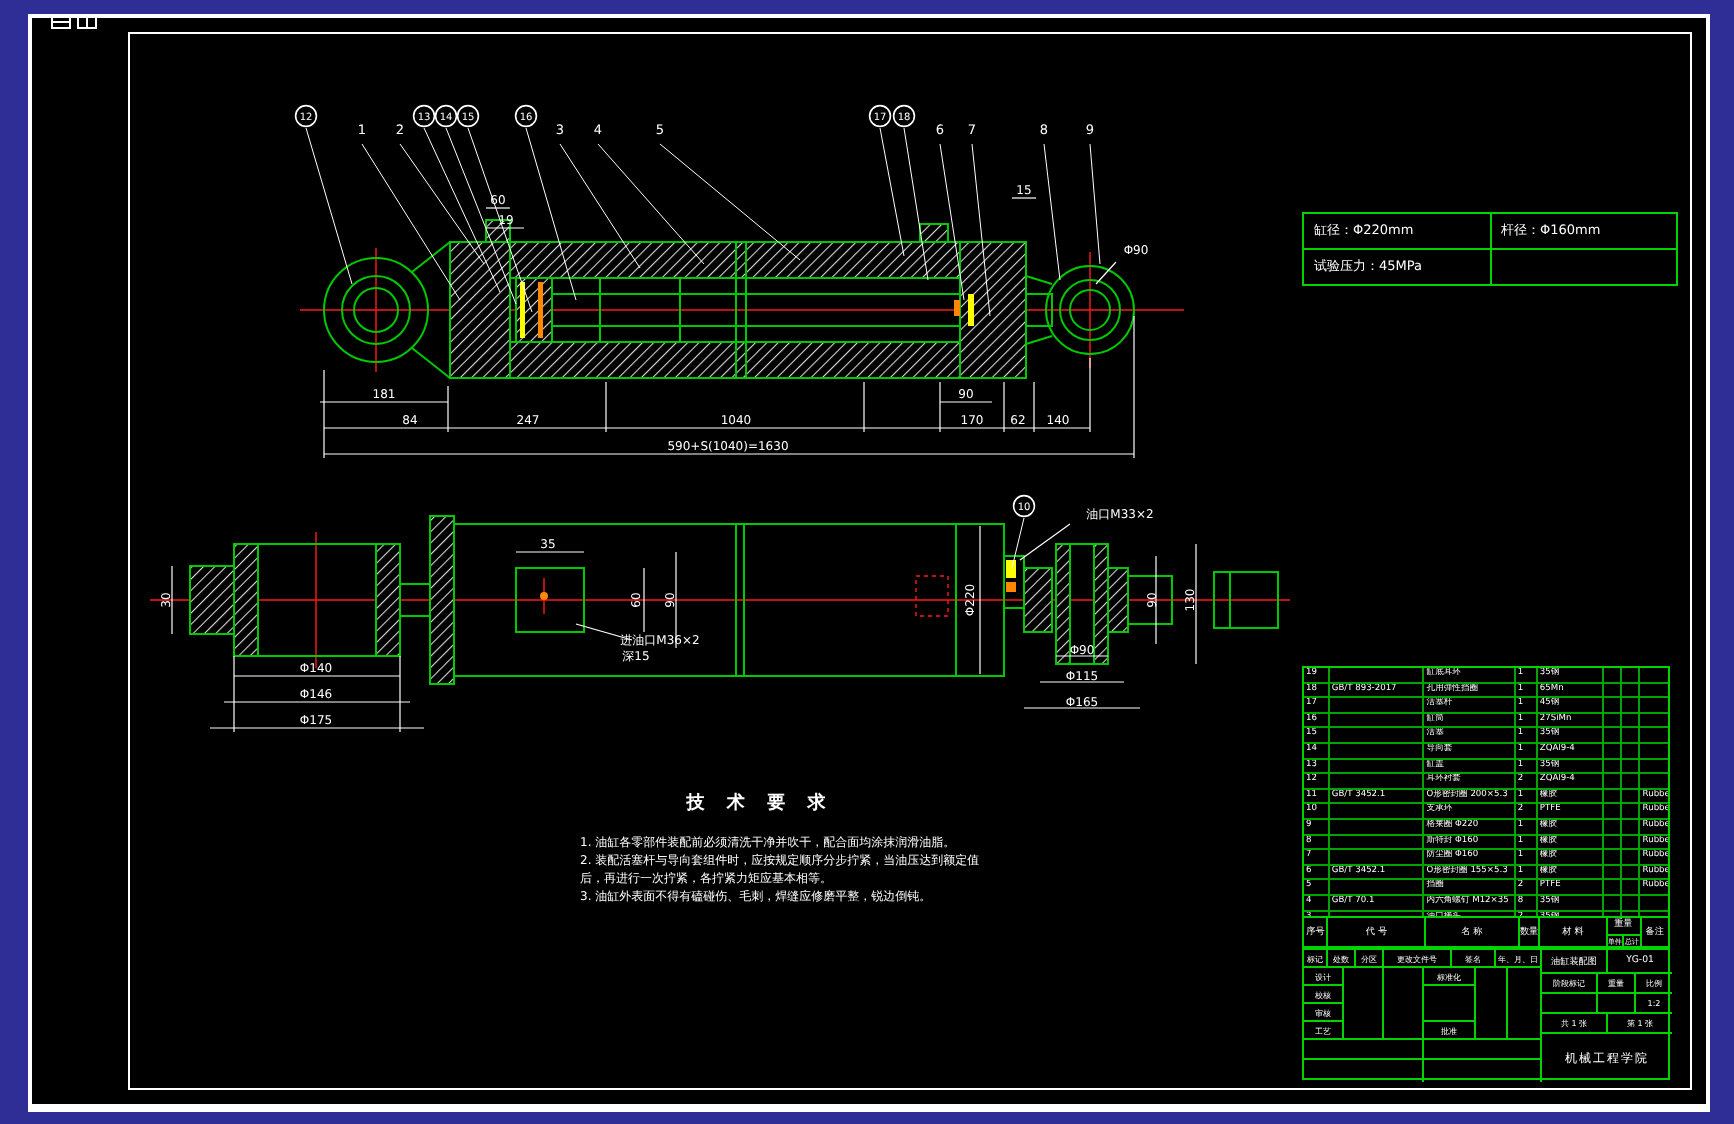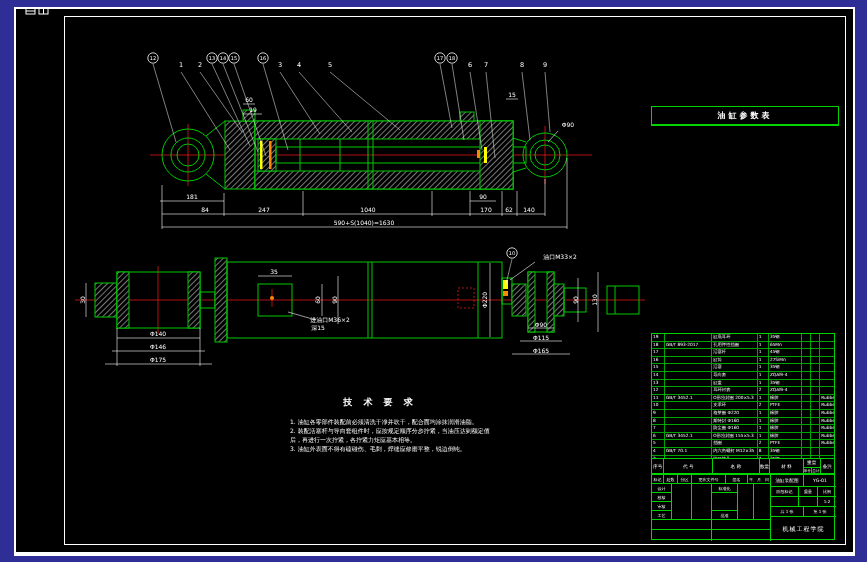--- a/index.html
+++ b/index.html
@@ -286,21 +286,28 @@
       <text x="541" y="327" fill="#fff" font-size="6" text-anchor="middle" font-family="DejaVu Sans, sans-serif">Φ90</text>
       <text x="541" y="340" fill="#fff" font-size="6" text-anchor="middle" font-family="DejaVu Sans, sans-serif">Φ115</text>
       <text x="541" y="353" fill="#fff" font-size="6" text-anchor="middle" font-family="DejaVu Sans, sans-serif">Φ165</text>
       <text x="330" y="322" fill="#fff" font-size="6" text-anchor="middle" font-family="DejaVu Sans, sans-serif">进油口M36×2</text>
       <text x="318" y="330" fill="#fff" font-size="6" text-anchor="middle" font-family="DejaVu Sans, sans-serif">深15</text>
       <text x="560" y="259" fill="#fff" font-size="6" text-anchor="middle" font-family="DejaVu Sans, sans-serif">油口M33×2</text>
     </g>
 </svg>
 
 <div id="param" class="ovl">
-  <div class="pt-title">油缸参数表</div>
+  <div class="pt-row">
+    <div class="pt-cell">缸径：Φ220mm</div>
+    <div class="pt-cell">杆径：Φ160mm</div>
+  </div>
+  <div class="pt-row">
+    <div class="pt-cell">试验压力：45MPa</div>
+    <div class="pt-cell"></div>
+  </div>
 </div>
 
 <div id="tech" class="ovl">
   <div class="tr-title">技 术 要 求</div>
   <div class="tr-line">1. 油缸各零部件装配前必须清洗干净并吹干，配合面均涂抹润滑油脂。</div>
   <div class="tr-line">2. 装配活塞杆与导向套组件时，应按规定顺序分步拧紧，当油压达到额定值</div>
   <div class="tr-line">   后，再进行一次拧紧，各拧紧力矩应基本相等。</div>
   <div class="tr-line">3. 油缸外表面不得有磕碰伤、毛刺，焊缝应修磨平整，锐边倒钝。</div>
 </div>
 

